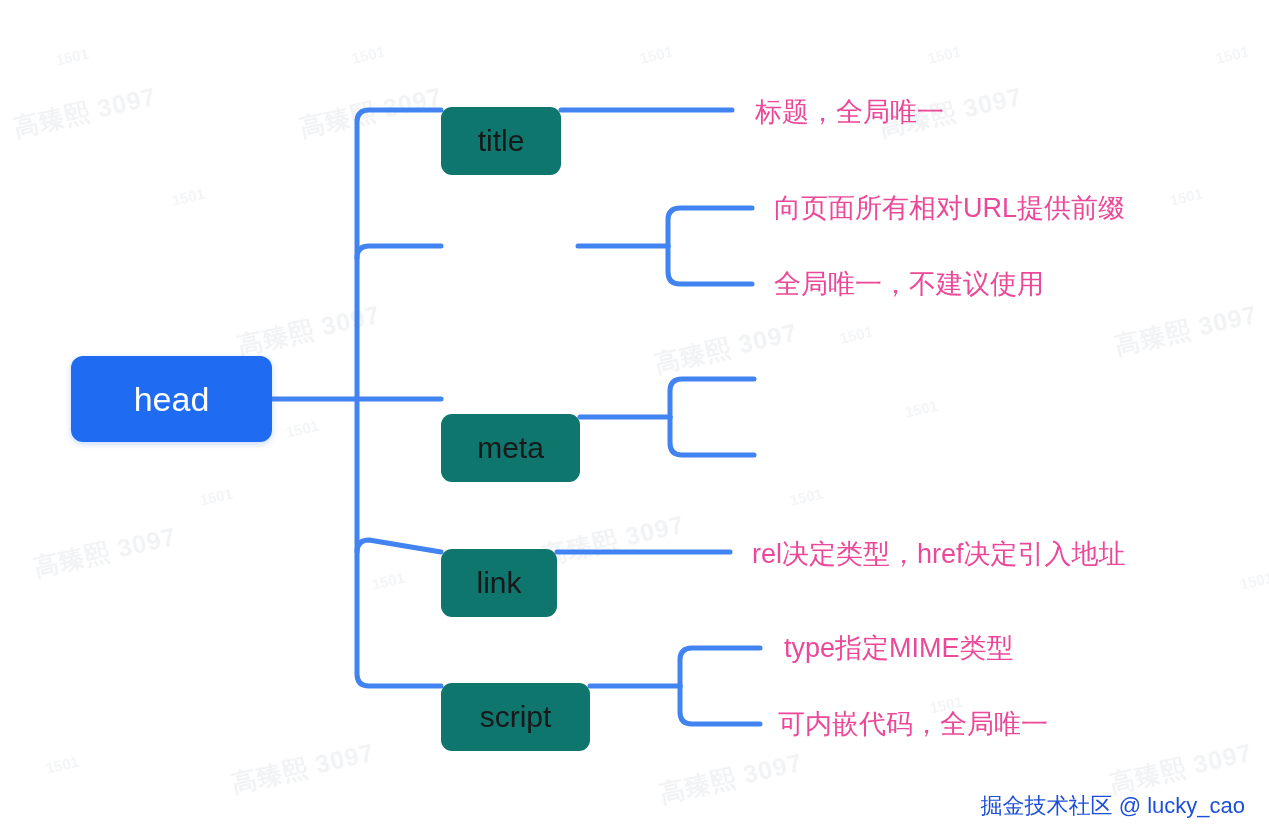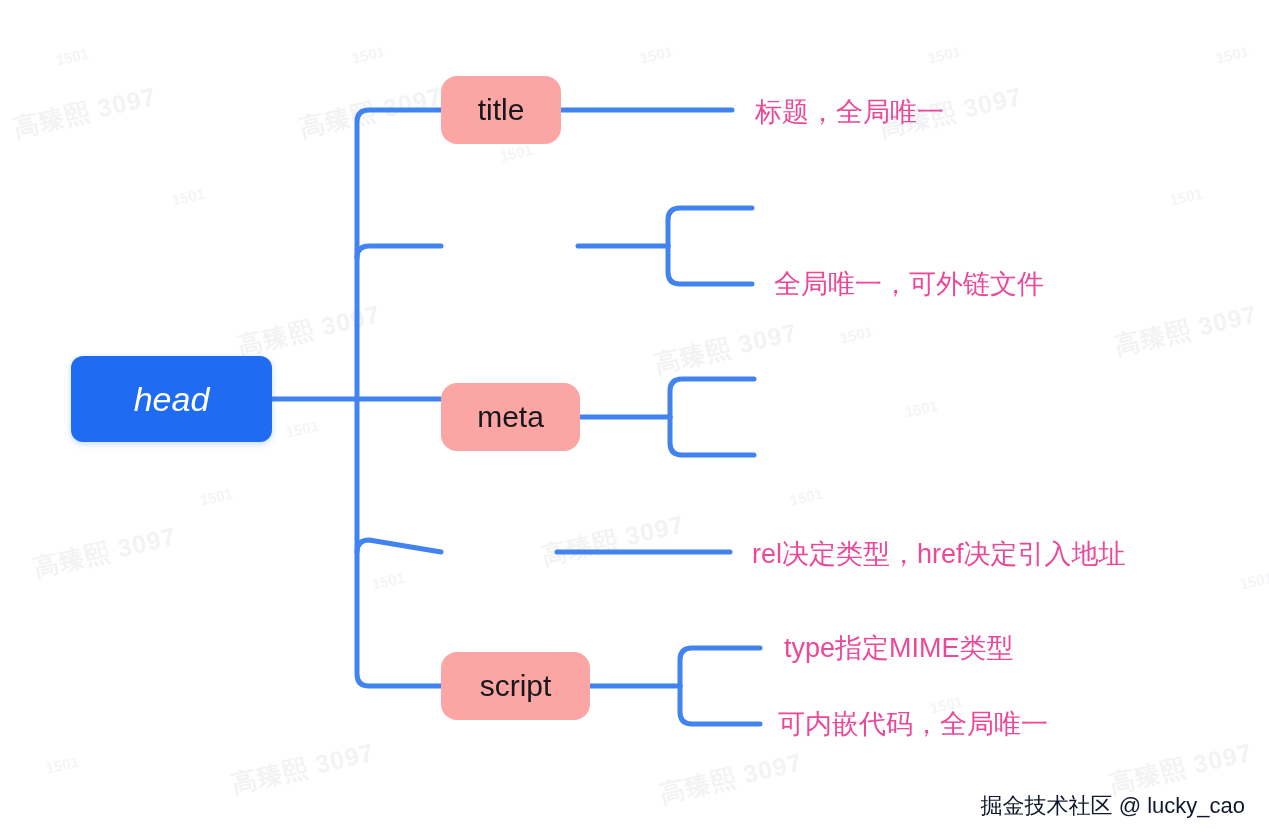--- a/index.html
+++ b/index.html
@@ -64,43 +64,44 @@
   }
   .root-node {
     background: #1f6bf2;
     color: #ffffff;
     border-radius: 12px;
     font-size: 34px;
     font-weight: 400;
     box-shadow: 0 2px 6px rgba(31,107,242,0.25);
   }
   .branch-node {
-    background: #fca5a5;
+    background: #0f766e;
     color: #17181a;
-    border-radius: 16px;
+    border-radius: 11px;
     font-size: 30px;
     font-weight: 400;
+    margin-top: 31px;
   }
   .leaf-label {
     position: absolute;
     z-index: 2;
     color: #ec4899;
     font-size: 27px;
     font-weight: 400;
     white-space: nowrap;
     line-height: 1;
   }
 
   
   #signature {
     position: absolute;
     right: 24px;
     bottom: 16px;
     z-index: 3;
-    color: #0f172a;
+    color: #1d4ed8;
     font-size: 22px;
     font-weight: 400;
     white-space: nowrap;
   }
 </style>
 </head>
 <body>
 
 <div id="canvas">
 
@@ -164,41 +165,45 @@
       <path d="M 670,417 L 670,443 Q 670,455 682,455 L 754,455"></path>
 
       <path d="M 557,552 L 730,552"></path>
 
       <path d="M 590,686 L 680,686"></path>
       <path d="M 680,686 L 680,660 Q 680,648 692,648 L 760,648"></path>
       <path d="M 680,686 L 680,712 Q 680,724 692,724 L 760,724"></path>
     </g>
   </svg>
 
-  <div class="node root-node" style="left:71px; top:356px; width:201px; height:86px;font-style:italic;">
+  <div class="node root-node" style="left:71px; top:356px; width:201px; height:86px;">
     <span>head</span>
   </div>
 
   <div class="node branch-node" style="left:441px; top:76px; width:120px; height:68px;">
     <span>title</span>
   </div>
 
 
   <div class="node branch-node" style="left:441px; top:383px; width:139px; height:68px;">
     <span>meta</span>
   </div>
 
+  <div class="node branch-node" style="left:441px; top:518px; width:116px; height:68px;">
+    <span>link</span>
+  </div>
 
   <div class="node branch-node" style="left:441px; top:652px; width:149px; height:68px;">
     <span>script</span>
   </div>
 
   <div class="leaf-label" style="left:755px; top:99px;">标题，全局唯一</div>
 
-  <div class="leaf-label" style="left:774px; top:271px;">全局唯一，可外链文件</div>
+  <div class="leaf-label" style="left:774px; top:195px;">向页面所有相对URL提供前缀</div>
+  <div class="leaf-label" style="left:774px; top:271px;">全局唯一，不建议使用</div>
 
 
   <div class="leaf-label" style="left:752px; top:541px;">rel决定类型，href决定引入地址</div>
 
   <div class="leaf-label" style="left:784px; top:635px;">type指定MIME类型</div>
   <div class="leaf-label" style="left:778px; top:711px;">可内嵌代码，全局唯一</div>
 
   <div id="signature">掘金技术社区 @ lucky_cao</div>
 
 </div>

